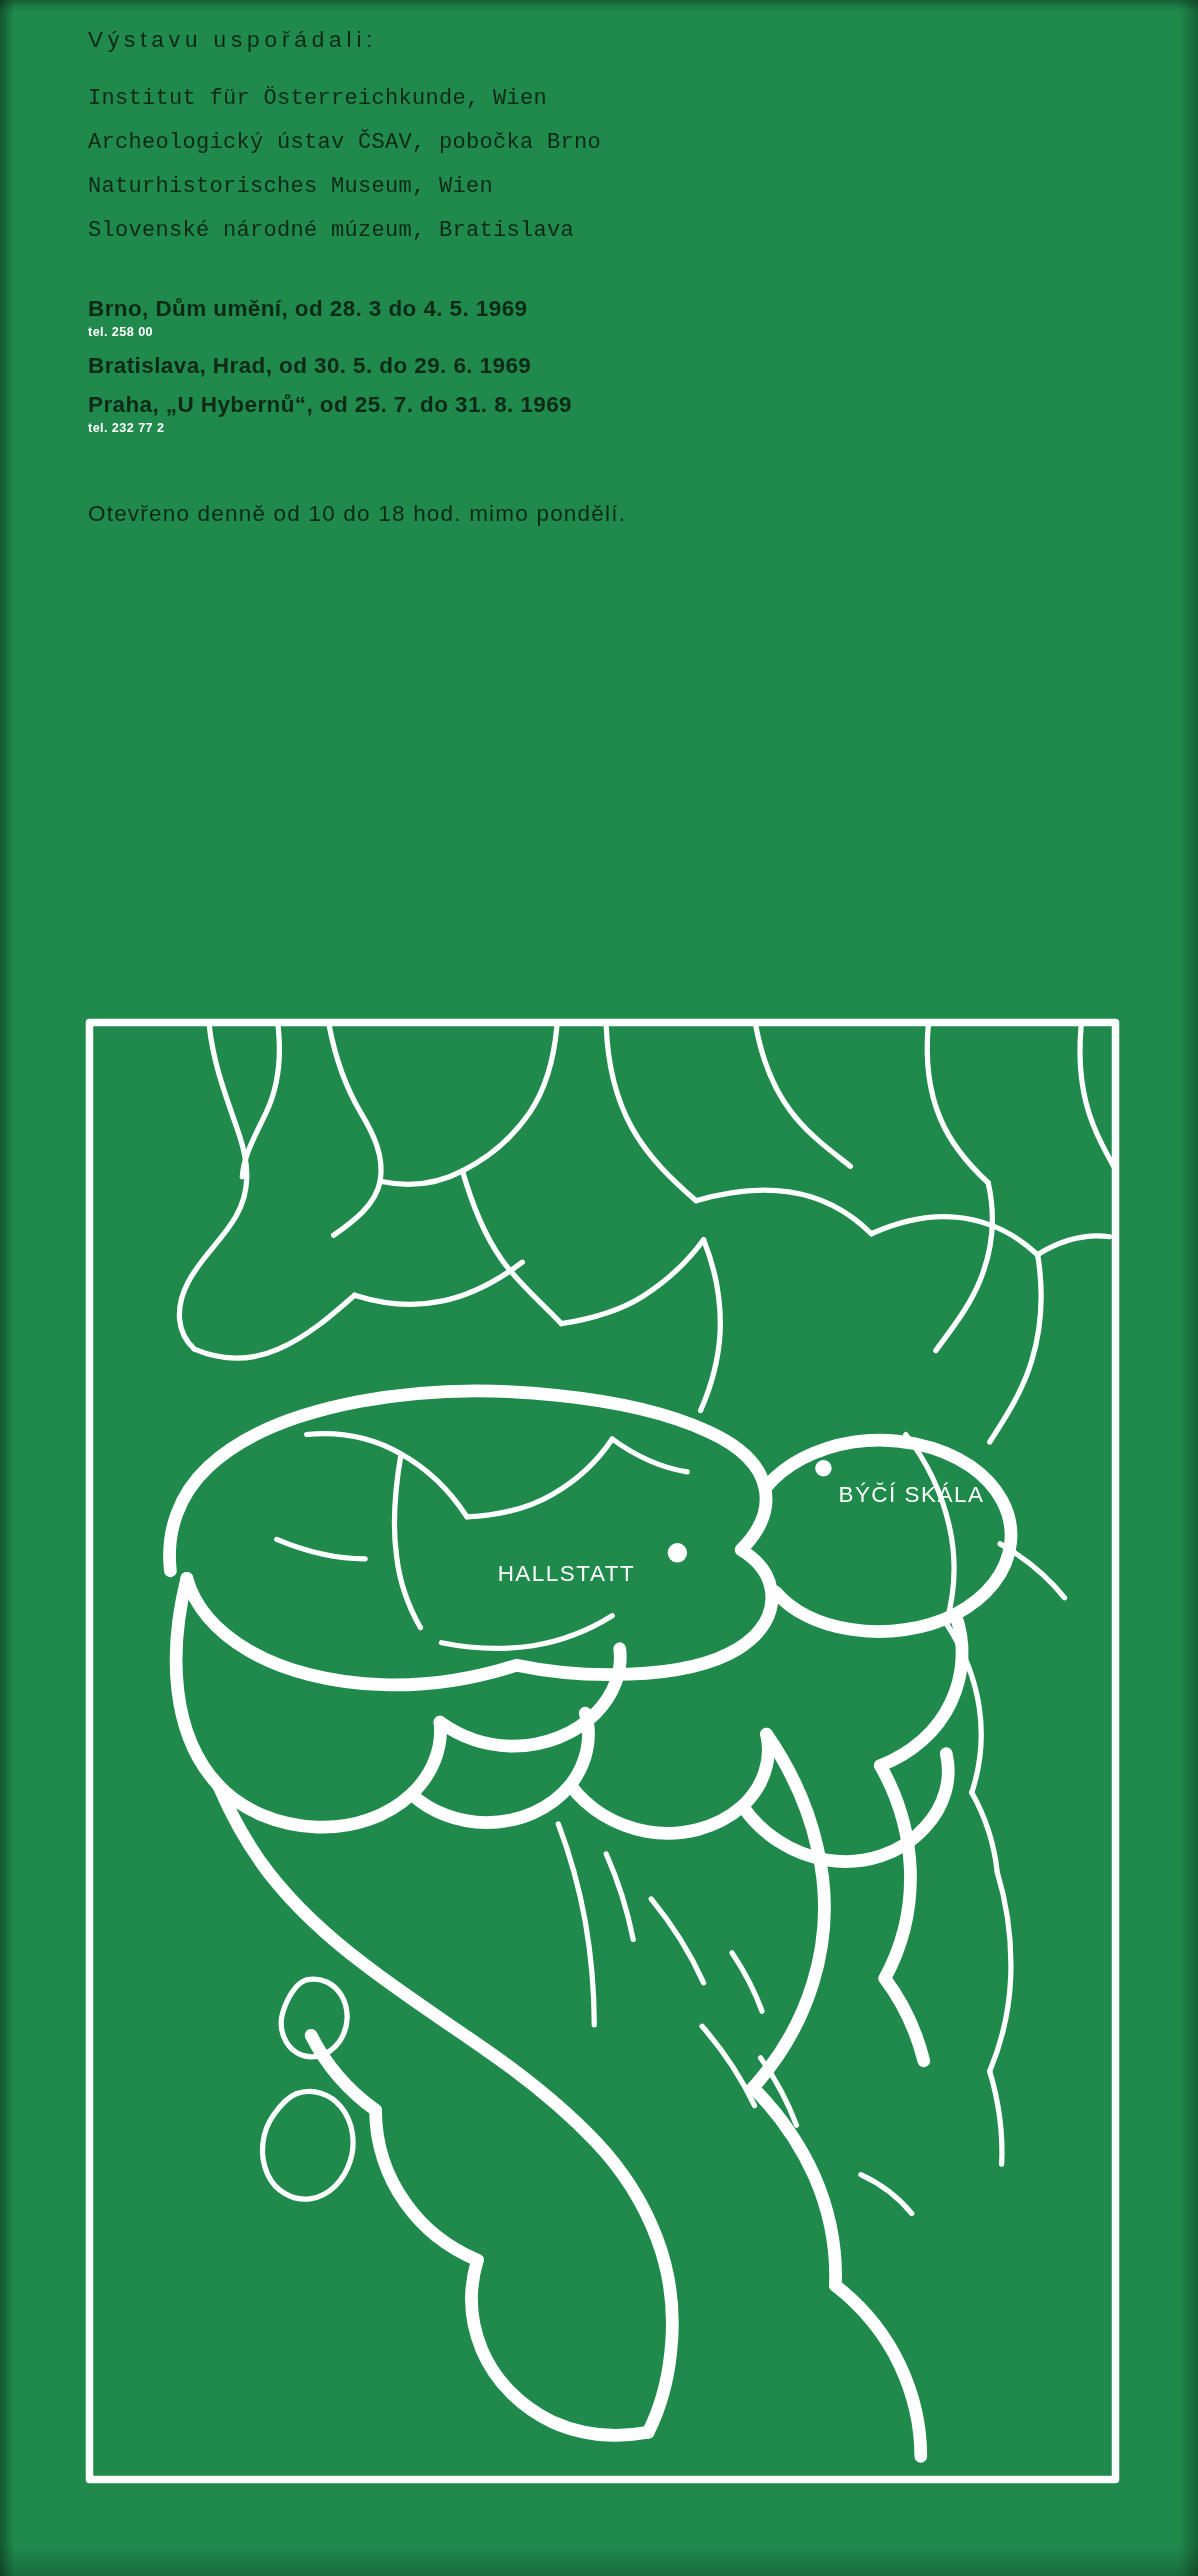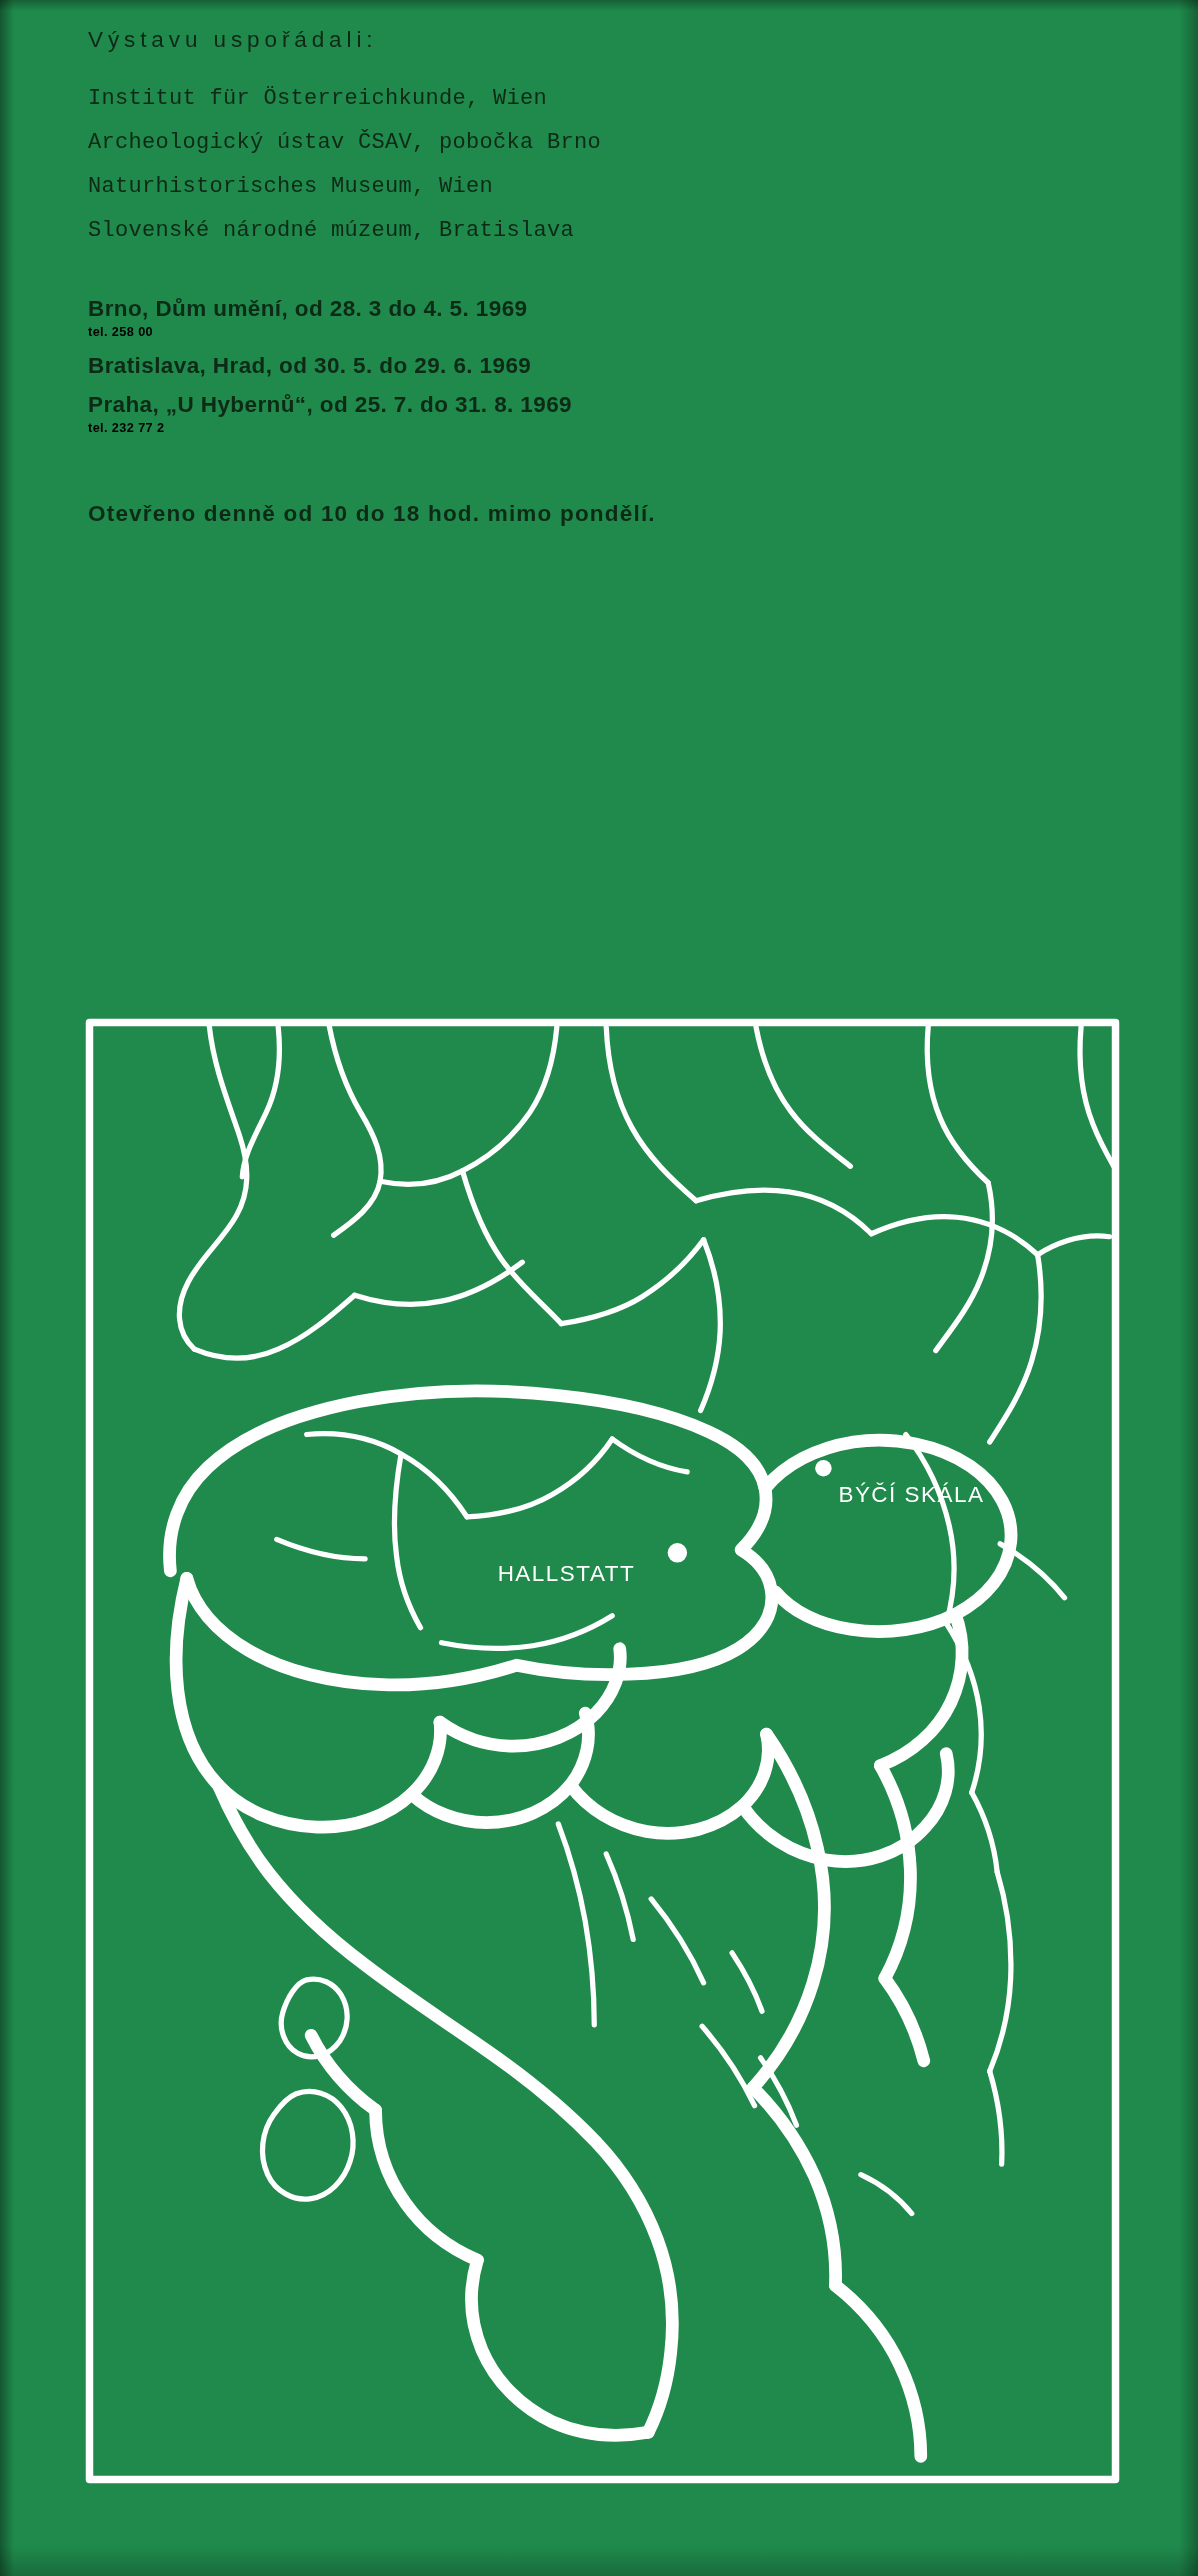--- a/index.html
+++ b/index.html
@@ -83,27 +83,27 @@
     font-size: 22.5px;
     font-weight: bold;
     letter-spacing: 0.4px;
     color: #0d2a16;
     margin-bottom: 3px;
   }
   .venue .v-tel {
     font-size: 12.7px;
     font-weight: bold;
     letter-spacing: 0.4px;
-    color: #000000;
+    color: #ffffff;
     margin-bottom: 7.5px;
   }
 
   .opening {
     font-size: 22.5px;
-    font-weight: bold;
+    font-weight: normal;
     letter-spacing: 1.2px;
     color: #0d2a16;
   }
 
   .map-wrap {
     position: absolute;
     left: 82px;
     top: 1015px;
     width: 1041px;
     height: 1472px;

